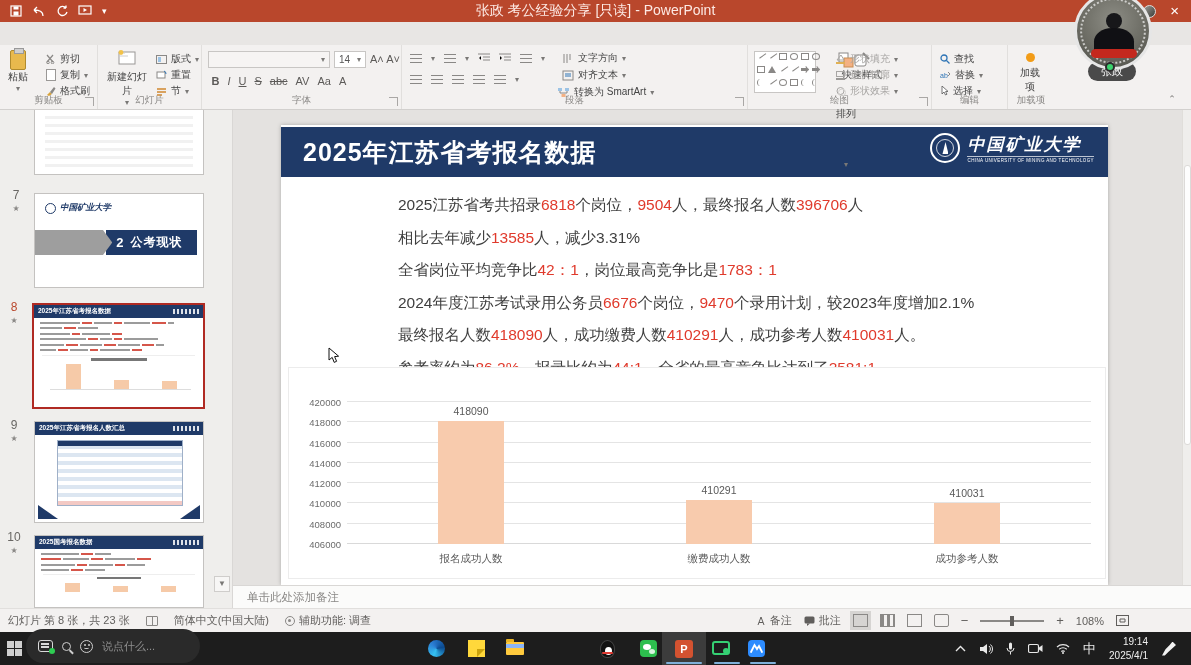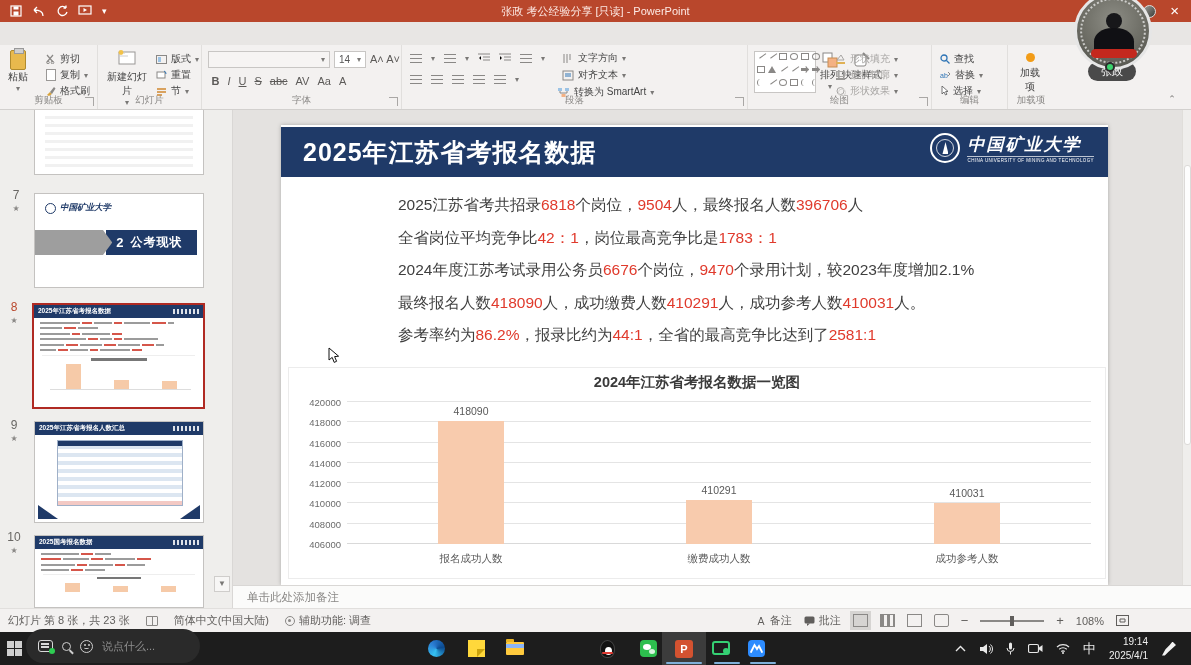--- a/index.html
+++ b/index.html
@@ -4,21 +4,21 @@
 <style>
   * { margin:0; padding:0; box-sizing:border-box; }
   html,body { width:1191px; height:665px; overflow:hidden; }
   body { font-family:"Liberation Sans","DejaVu Sans",sans-serif; background:#e8e6e4; position:relative; }
   #app { position:absolute; inset:0; width:1191px; height:665px; }
 
   
   .titlebar { position:absolute; left:0; top:0; width:100%; height:22px; background:#b9472c; display:flex; align-items:center; color:#fff; z-index:40; }
   .qat { display:flex; align-items:center; gap:10px; padding-left:10px; }
   .qat svg { display:block; }
-  .tb-title { position:absolute; left:0; right:0; text-align:center; font-size:11px; color:#fde9e4; pointer-events:none; }
+  .tb-title { position:absolute; left:0; right:0; text-align:center; font-size:14px; color:#fde9e4; pointer-events:none; }
   .tb-right { position:absolute; right:6px; top:0; height:22px; display:flex; align-items:center; gap:8px; z-index:70; }
   .warn-tri { width:0; height:0; border-left:5px solid transparent; border-right:5px solid transparent; border-bottom:9px solid #f2c12e; position:relative; }
   .acct { font-size:10.5px; color:#fff; }
   .mini-avatar { width:13px; height:13px; border-radius:50%; background:linear-gradient(135deg,#9a9a94,#3c3c38); border:1px solid #ddd; }
   .close-x { font-size:15px; color:#fff; padding:0 6px; line-height:22px; }
 
   
   .tabrow { position:absolute; left:0; top:22px; width:100%; height:23px; background:#b9472c; display:flex; align-items:flex-end; z-index:30; }
   .rtab { font-size:11.5px; color:#fff; padding:4px 11px 5px; cursor:default; }
   .rtab.active { background:#f3f1f0; color:#3b3a39; border-radius:2px 2px 0 0; }
@@ -388,21 +388,21 @@
           <span class="gshape li"></span>
           <span class="gshape ar"></span>
           <span class="gshape ar"></span>
           <span class="gshape br"></span>
           <span class="gshape li"></span>
           <span class="gshape ci"></span>
           <span class="gshape sq"></span>
           <span class="gshape br"></span>
           <span class="gshape br"></span>
         </div>
-      <div class="bigbtn" style="left:72px;top:7px;">
+      <div class="bigbtn" style="left:88px;top:7px;gap:39px;">
         <svg width="16" height="16" viewBox="0 0 16 16">
             <rect x="1" y="1" width="9" height="9" fill="#fff" stroke="#8a8886"></rect>
             <rect x="6" y="6" width="9" height="9" fill="#f4b183" stroke="#c88d53"></rect>
           </svg>
         <span>排列</span>
           <span class="dd">▾</span>
       </div>
       <div class="bigbtn" style="left:92px;top:7px;width:44px;text-align:center;">
         <svg width="16" height="16" viewBox="0 0 16 16">
             <rect x="1" y="3" width="11" height="11" rx="2" fill="#fff" stroke="#8a8886"></rect>
@@ -639,32 +639,32 @@
               <span class="emblem"></span>
               <span class="logo-text">
                 <span class="logo-name">中国矿业大学</span>
                 <span class="logo-sub">CHINA UNIVERSITY OF MINING AND TECHNOLOGY</span>
               </span>
             </div>
           </div>
 
           <div id="slide-lines" class="slide-lines">
               <div class="sline"><span>2025江苏省考共招录</span><span class="red">6818</span><span>个岗位，</span><span class="red">9504</span><span>人，最终报名人数</span><span class="red">396706</span><span>人</span></div>
+              <div class="sline"><span>相比去年减少</span><span class="red">13585</span><span>人，减少3.31%</span></div>
               <div class="sline"><span>全省岗位平均竞争比</span><span class="red">42：1</span><span>，岗位最高竞争比是</span><span class="red">1783：1</span></div>
               <div class="sline"><span>2024年度江苏考试录用公务员</span><span class="red">6676</span><span>个岗位，</span><span class="red">9470</span><span>个录用计划，较2023年度增加2.1%</span></div>
               <div class="sline"><span>最终报名人数</span><span class="red">418090</span><span>人，成功缴费人数</span><span class="red">410291</span><span>人，成功参考人数</span><span class="red">410031</span><span>人。</span></div>
               <div class="sline"><span>参考率约为</span><span class="red">86.2%</span><span>，报录比约为</span><span class="red">44:1</span><span>，全省的最高竞争比达到了</span><span class="red">2581:1</span></div>
             </div>
 
           <svg class="cursor-arrow" width="13" height="17" viewBox="0 0 13 17">
             <path d="M1 1 L1 13 L4.2 10.4 L6.2 15.4 L8.6 14.3 L6.6 9.6 L10.6 9.2 Z" fill="#fff" stroke="#111" stroke-width="1"></path>
           </svg>
 
           <div class="chart">
-            <div class="chart-title">2024年江苏省考报名数据一览图</div>
             <div id="chart-plot" class="chart-plot">
                 <div class="gridline base" style="bottom: 0%;"></div>
                 <div class="ytick" style="bottom: 0%;">406000</div>
                 <div class="gridline" style="bottom: 14.2857%;"></div>
                 <div class="ytick" style="bottom: 14.2857%;">408000</div>
                 <div class="gridline" style="bottom: 28.5714%;"></div>
                 <div class="ytick" style="bottom: 28.5714%;">410000</div>
                 <div class="gridline" style="bottom: 42.8571%;"></div>
                 <div class="ytick" style="bottom: 42.8571%;">412000</div>
                 <div class="gridline" style="bottom: 57.1429%;"></div>

